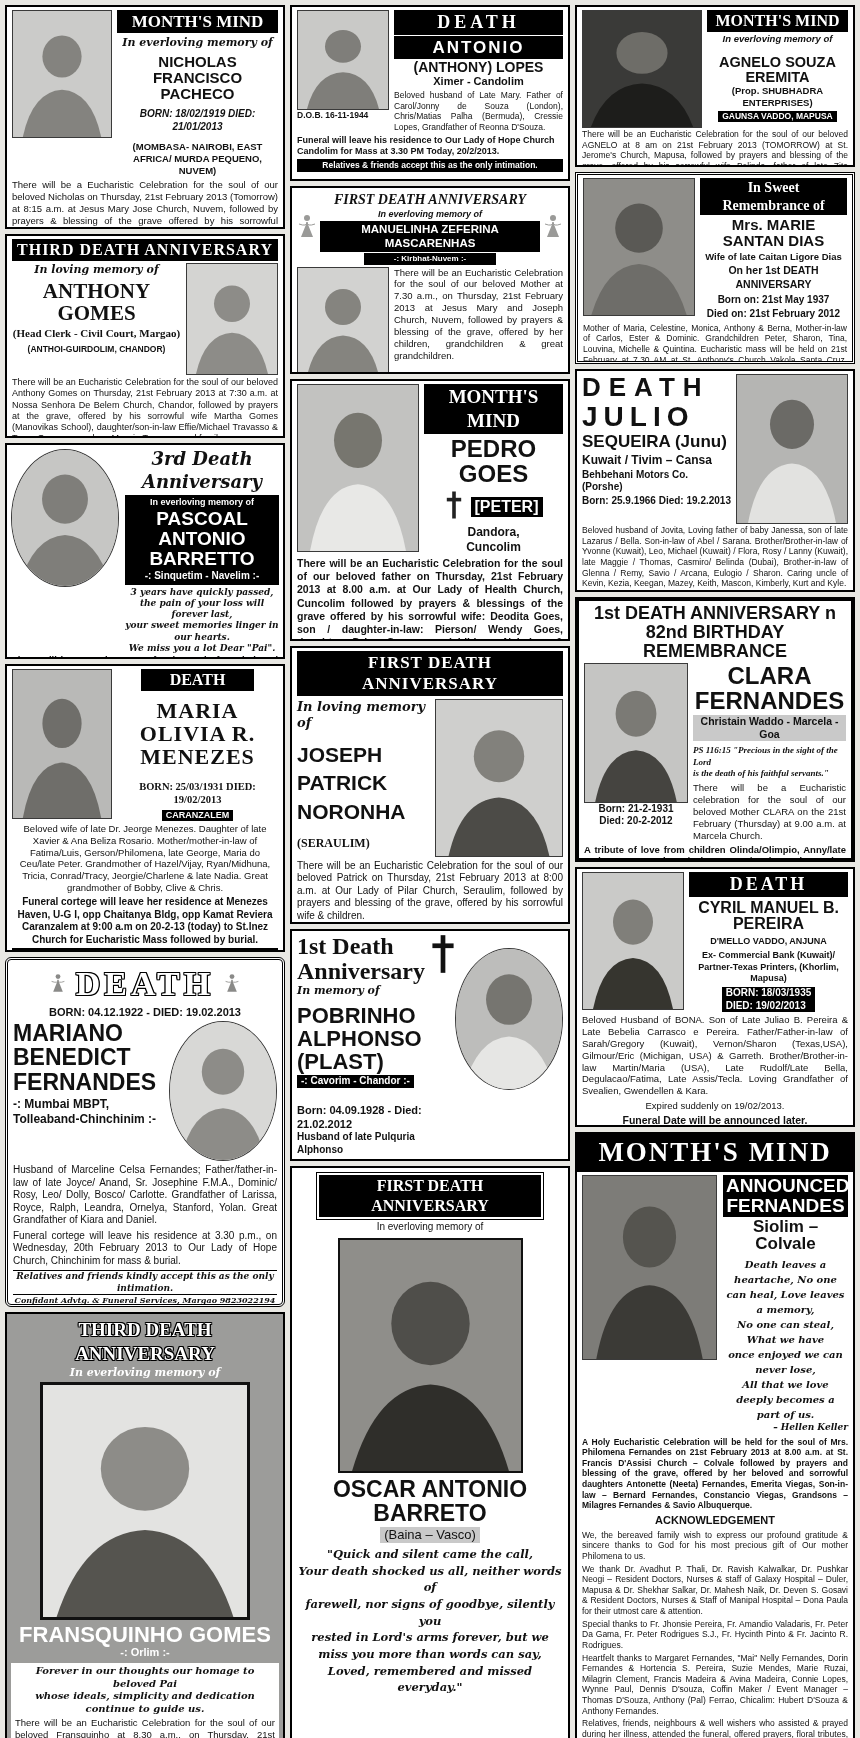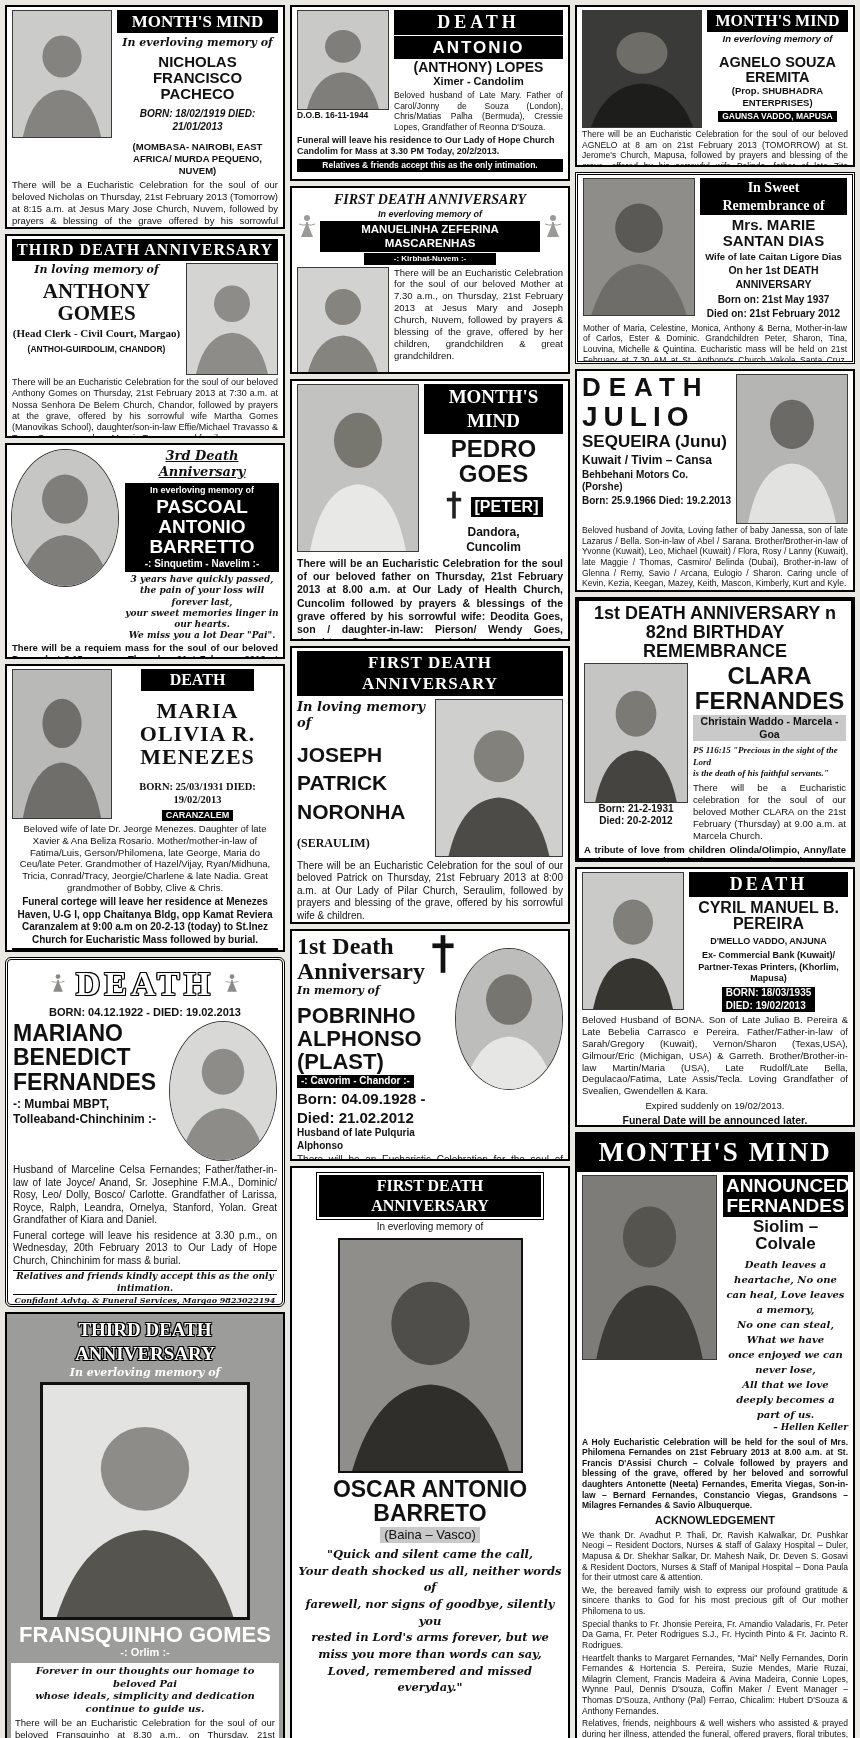--- a/index.html
+++ b/index.html
@@ -87,21 +87,21 @@
         <div style="width:118px;flex-shrink:0;padding:4px">
           <div class="photo oval" style="width:108px;height:138px">
             <svg viewBox="0 0 60 72" preserveAspectRatio="none" xmlns="http://www.w3.org/2000/svg">
                 <rect width="60" height="72" fill="#c6c6c4"></rect>
                 <circle cx="30" cy="26" r="13" fill="#7f7e7a"></circle>
                 <path d="M4 72 Q12 46 30 45 Q48 46 56 72 Z" fill="#7f7e7a"></path>
               </svg>
           </div>
         </div>
         <div class="flex1 ctr" style="padding:3px 4px 0 0">
-          <div class="script" style="font-size:13px;text-decoration:underline">3rd Death Anniversary</div>
+          <div class="script" style="font-size:18px;">3rd Death Anniversary</div>
           <div style="background:#000;color:#fff;padding:2px;margin-top:2px">
             <div class="b" style="font-size:9px">In everloving memory of</div>
             <div class="name-lg" style="font-size:19px;margin-top:1px">PASCOAL ANTONIO BARRETTO</div>
             <div class="b" style="font-size:10px;margin-top:1px">-: Sinquetim - Navelim :-</div>
           </div>
           <div class="script preline" style="font-size:9px;margin-top:2px">3 years have quickly passed,
 the pain of your loss will forever last,
 your sweet memories linger in our hearts.
 We miss you a lot Dear "Pai".</div>
         </div>
@@ -305,21 +305,21 @@
           <div class="row" style="align-items:flex-start">
             <div class="serif name-lg" style="font-size:24px">1st Death Anniversary</div>
             <span style="margin-left:auto"><svg width="26" height="40" viewBox="0 0 20 34" xmlns="http://www.w3.org/2000/svg">
                   <rect x="8" y="1" width="4" height="32" fill="#111"></rect>
                   <rect x="1" y="8" width="18" height="4" fill="#111"></rect>
                 </svg></span>
           </div>
           <div class="script" style="font-size:11px">In memory of</div>
           <div class="name-lg" style="font-size:22px;margin-top:6px">POBRINHO ALPHONSO (PLAST)</div>
           <div class="mt2"><span class="badge" style="font-size:10px">-: Cavorim - Chandor :-</span></div>
-          <div class="b" style="font-size:15px;margin-top:2px">Born: 04.09.1928 - Died: 21.02.2012</div>
+          <div class="b" style="font-size:11px;margin-top:16px">Born: 04.09.1928 - Died: 21.02.2012</div>
           <div class="b" style="font-size:10px">Husband of late Pulquria Alphonso</div>
         </div>
         <div class="photo oval" style="width:108px;height:142px;margin-top:14px">
           <svg viewBox="0 0 60 72" preserveAspectRatio="none" xmlns="http://www.w3.org/2000/svg">
               <rect width="60" height="72" fill="#bdbdbb"></rect>
               <circle cx="30" cy="26" r="13" fill="#767570"></circle>
               <path d="M4 72 Q12 46 30 45 Q48 46 56 72 Z" fill="#e6e6e4"></path>
             </svg>
         </div>
       </div>
@@ -487,22 +487,22 @@
 No one can steal, What we have
 once enjoyed we can never lose,
 All that we love deeply becomes a
 part of us.</div>
           <div class="script" style="font-size:9px;text-align:right">– Hellen Keller</div>
         </div>
       </div>
       <div style="padding:0 5px 3px">
         <div class="just b" style="font-size:8.5px">A Holy Eucharistic Celebration will be held for the soul of Mrs. Philomena Fernandes on 21st February 2013 at 8.00 a.m. at St. Francis D'Assisi Church – Colvale followed by prayers and blessing of the grave, offered by her beloved and sorrowful daughters Antonette (Neeta) Fernandes, Emerita Viegas, Son-in-law – Bernard Fernandes, Constancio Viegas, Grandsons – Milagres Fernandes &amp; Savio Albuquerque.</div>
         <div class="ctr b" style="font-size:11px;margin-top:3px">ACKNOWLEDGEMENT</div>
+        <div class="just" style="font-size:8.5px;margin-top:2px">We, the bereaved family wish to express our profound gratitude &amp; sincere thanks to God for his most precious gift of Our mother Philomena to us.</div>
         <div class="just" style="font-size:8.5px;margin-top:2px">We thank Dr. Avadhut P. Thali, Dr. Ravish Kalwalkar, Dr. Pushkar Neogi – Resident Doctors, Nurses &amp; staff of Galaxy Hospital – Duler, Mapusa &amp; Dr. Shekhar Salkar, Dr. Mahesh Naik, Dr. Deven S. Gosavi &amp; Resident Doctors, Nurses &amp; Staff of Manipal Hospital – Dona Paula for their utmost care &amp; attention.</div>
-        <div class="just" style="font-size:8.5px;margin-top:2px">We, the bereaved family wish to express our profound gratitude &amp; sincere thanks to God for his most precious gift of Our mother Philomena to us.</div>
         <div class="just" style="font-size:8.5px;margin-top:2px">Special thanks to Fr. Jhonsie Pereira, Fr. Amandio Valadaris, Fr. Peter Da Gama, Fr. Peter Rodrigues S.J., Fr. Hycinth Pinto &amp; Fr. Jacinto R. Rodrigues.</div>
         <div class="just" style="font-size:8.5px;margin-top:2px">Heartfelt thanks to Margaret Fernandes, "Mai" Nelly Fernandes, Dorin Fernandes &amp; Hortencia S. Pereira, Suzie Mendes, Marie Ruzai, Milagrin Clement, Francis Madeira &amp; Avina Madeira, Connie Lopes, Wynne Paul, Dennis D'souza, Coffin Maker / Event Manager – Thomas D'Souza, Anthony (Pal) Ferrao, Chicalim: Hubert D'Souza &amp; Anthony Fernandes.</div>
         <div class="just" style="font-size:8.5px;margin-top:2px">Relatives, friends, neighbours &amp; well wishers who assisted &amp; prayed during her illness, attended the funeral, offered prayers, floral tributes, sent condolences &amp; called on us personally to share in our grief, we regret our</div>
 
       </div>
     </div>
   </div>
 </div>
 
 </body></html>

